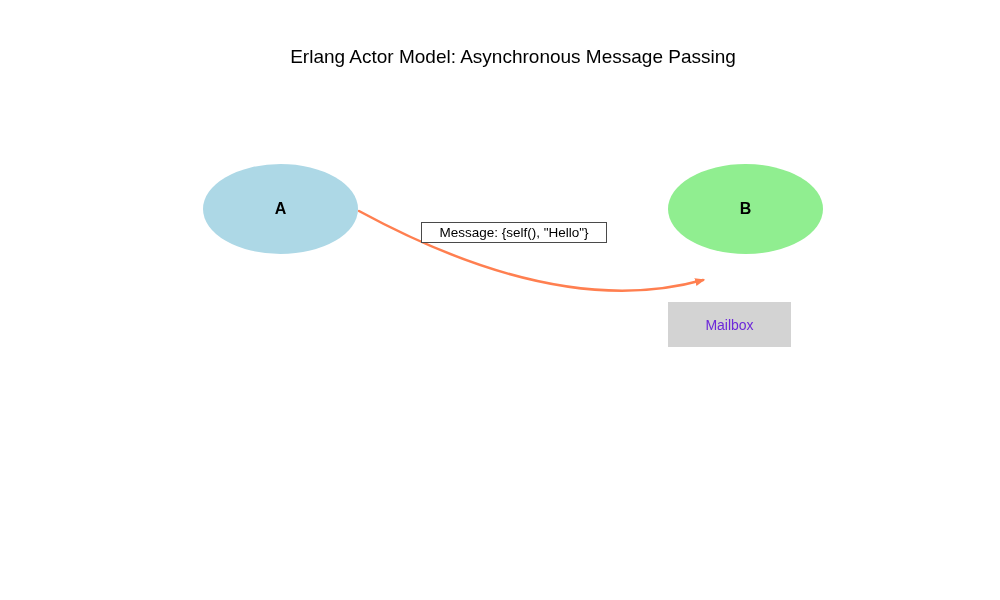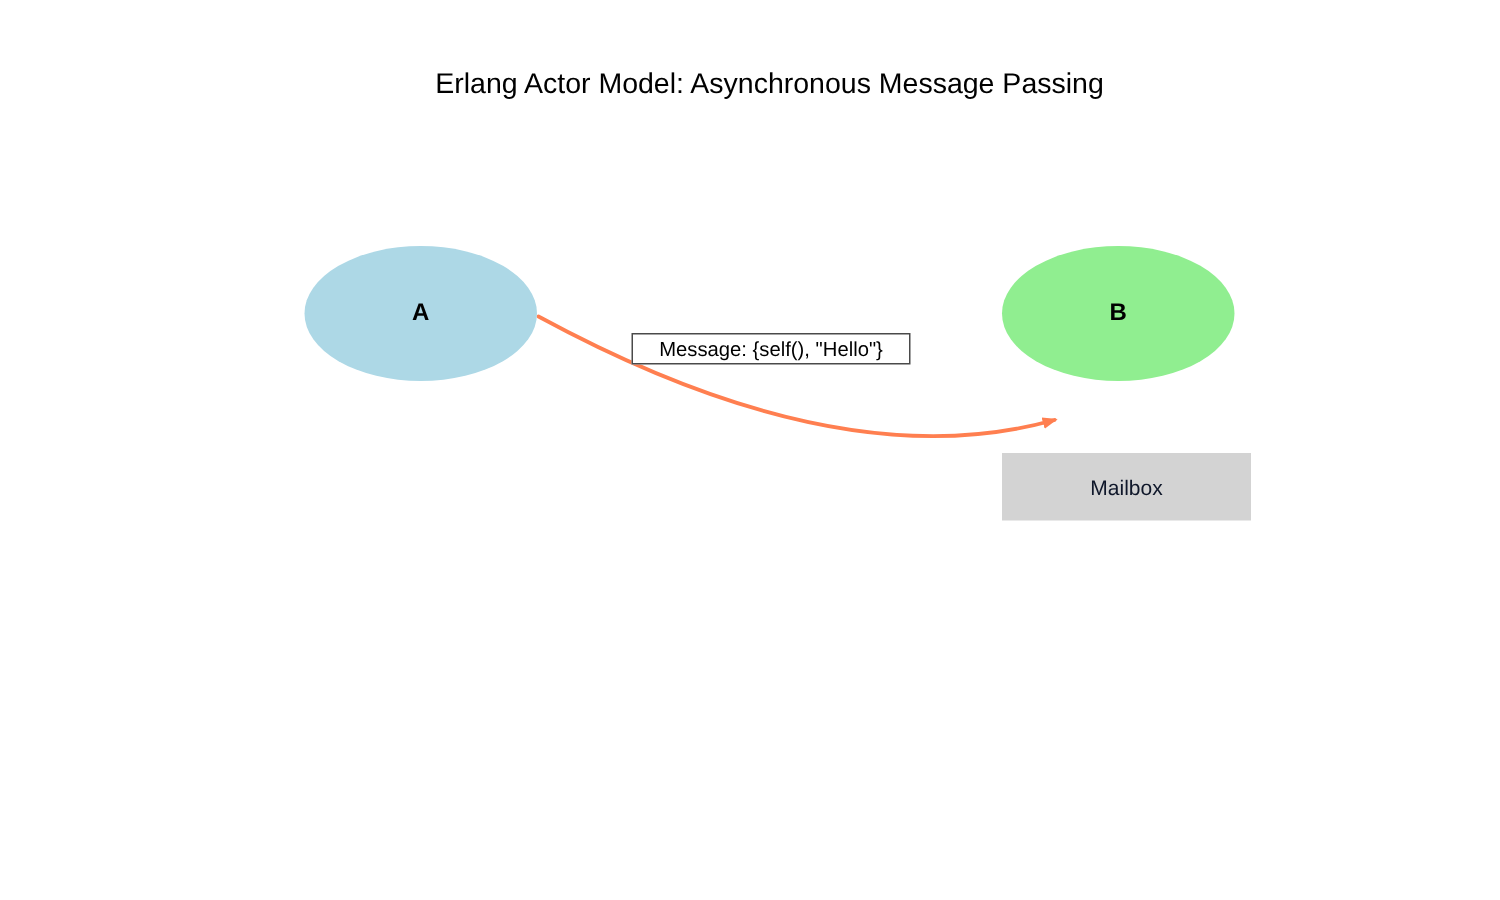--- a/index.html
+++ b/index.html
@@ -55,27 +55,27 @@
     align-items: center;
     justify-content: center;
     font-size: 13.5px;
     color: #000000;
     white-space: nowrap;
   }
   .mailbox {
     position: absolute;
     left: 668px;
     top: 302px;
-    width: 166px;
+    width: 123px;
     height: 45px;
     display: flex;
     align-items: center;
     justify-content: center;
     font-size: 14px;
-    color: #0f172a;
+    color: #6d28d9;
   }
 </style>
 </head>
 <body>
 
 <div class="canvas">
 
   <svg class="overlay" width="1000" height="600" viewBox="0 0 1000 600">
     <defs>
       <marker id="arrowhead" viewBox="0 0 10 10" refX="7" refY="5" markerWidth="4.5" markerHeight="4.5" orient="auto">

